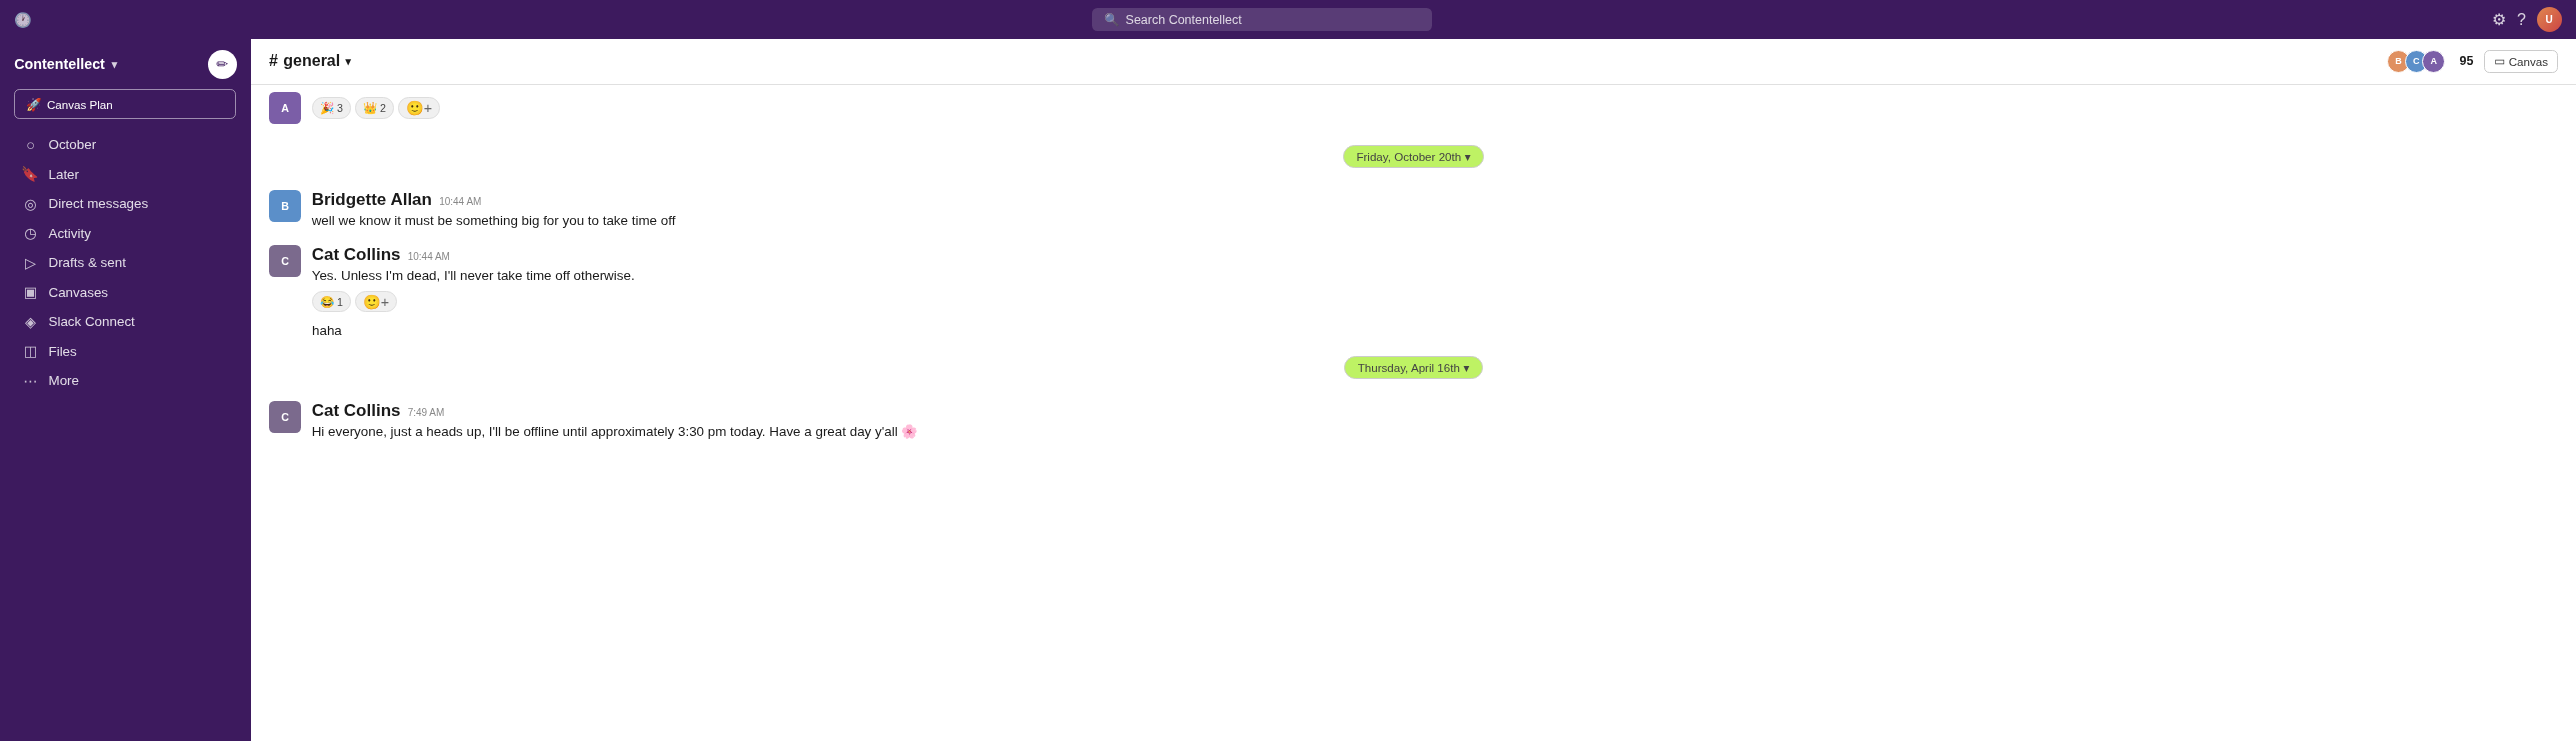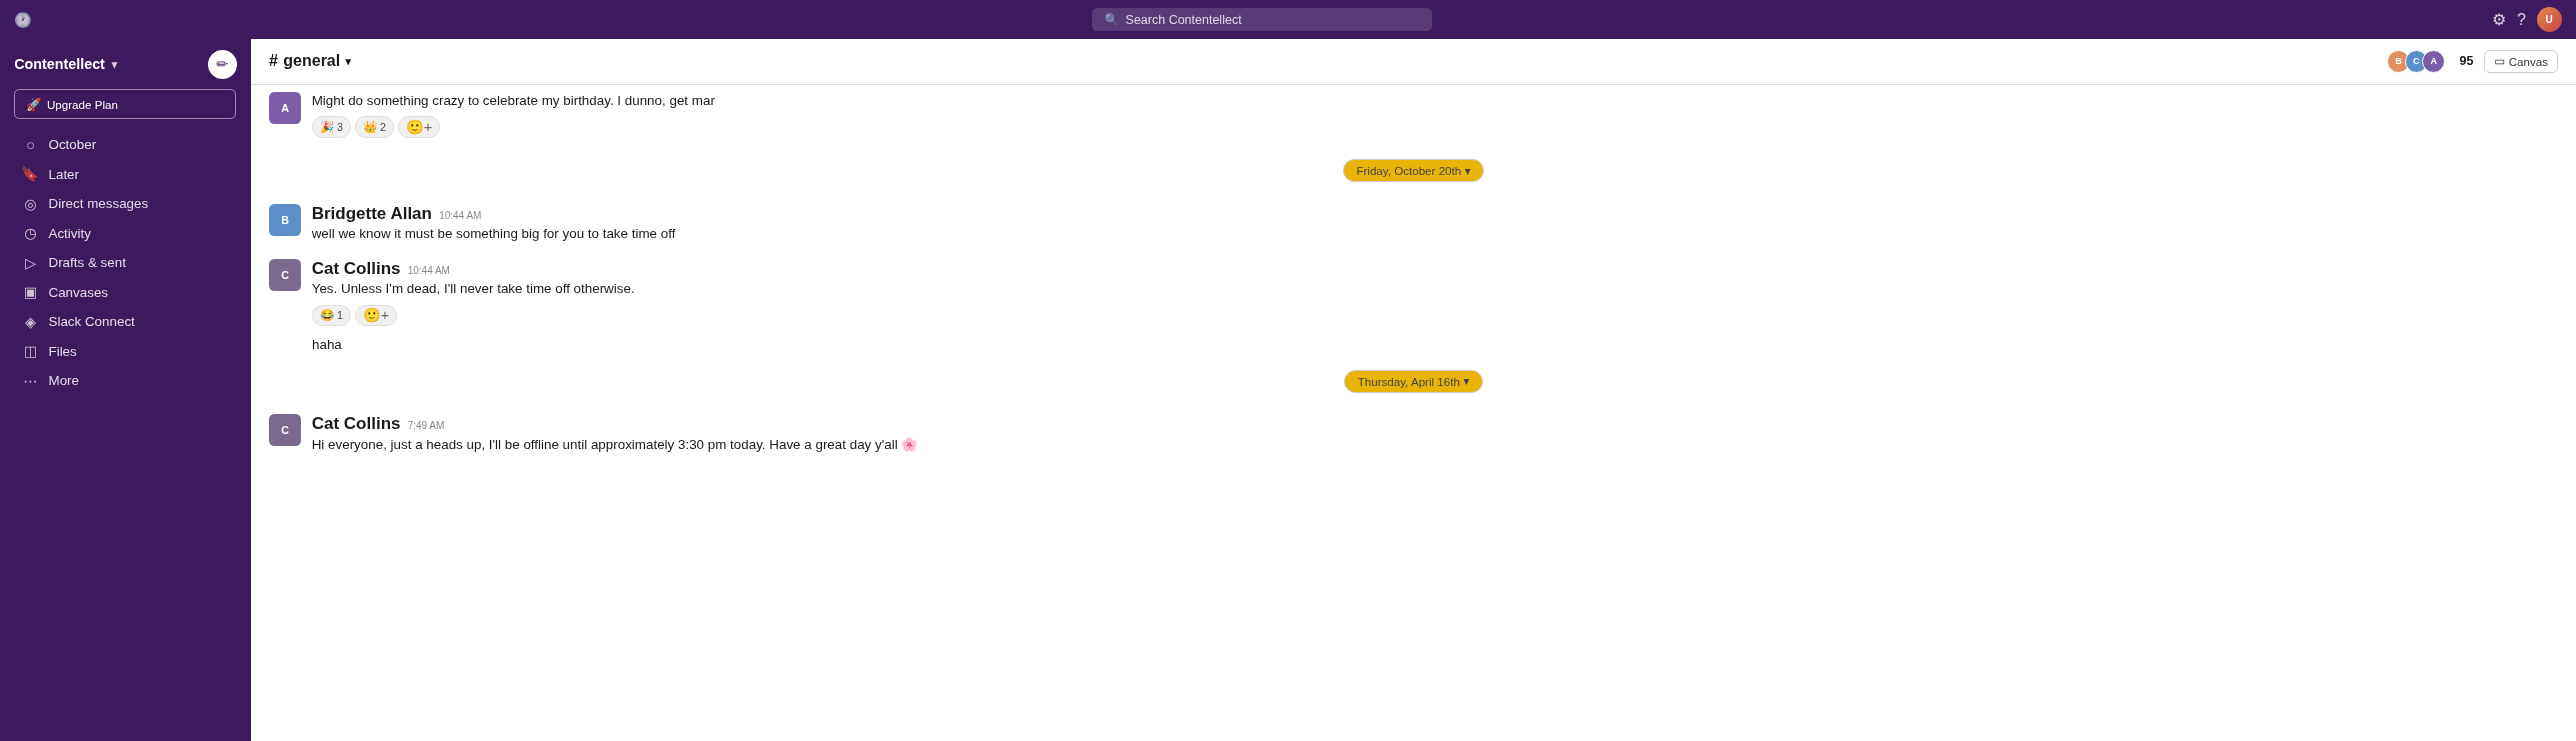--- a/index.html
+++ b/index.html
@@ -170,21 +170,21 @@
       overflow-y: auto;
       padding: 0;
       background: #fff;
     }
 
     .date-divider {
       display: flex; align-items: center; justify-content: center;
       margin: 14.3px 0;
     }
     .date-pill {
-      background: #eab308;
+      background: #bef264;
       border: 0.9px solid #ccc;
       border-radius: 18px;
       padding: 3.6px 12.5px;
       font-size: 11.6px;
       color: #444;
       display: flex; align-items: center; gap: 3.6px;
       cursor: pointer;
     }
 
     .message-group {
@@ -264,21 +264,21 @@
     <div class="workspace-header">
       <div class="workspace-name">
         <span>Contentellect</span>
         <span class="workspace-chevron">▾</span>
       </div>
       <button class="compose-btn">✏</button>
     </div>
 
     <button class="upgrade-btn">
       <span class="upgrade-rocket">🚀</span>
-      <span>Upgrade Plan</span>
+      <span>Canvas Plan</span>
     </button>
 
     <nav>
       <div class="nav-item">
         <span class="nav-icon">○</span>
         <span>October</span>
       </div>
       <div class="nav-item">
         <span class="nav-icon">🔖</span>
         <span>Later</span>
@@ -334,21 +334,20 @@
           <span>Canvas</span>
         </button>
       </div>
     </div>
 
     <div class="messages-area">
 
       <div class="message-group">
         <div class="message-avatar" style="background:#7b5ea7">A</div>
         <div class="message-body">
-          <div class="message-text">Might do something crazy to celebrate my birthday. I dunno, get mar</div>
           <div class="reactions">
             <div class="reaction">
               <span>🎉</span>
               <span class="reaction-count">3</span>
             </div>
             <div class="reaction">
               <span>👑</span>
               <span class="reaction-count">2</span>
             </div>
             <div class="reaction-add">🙂+</div>

